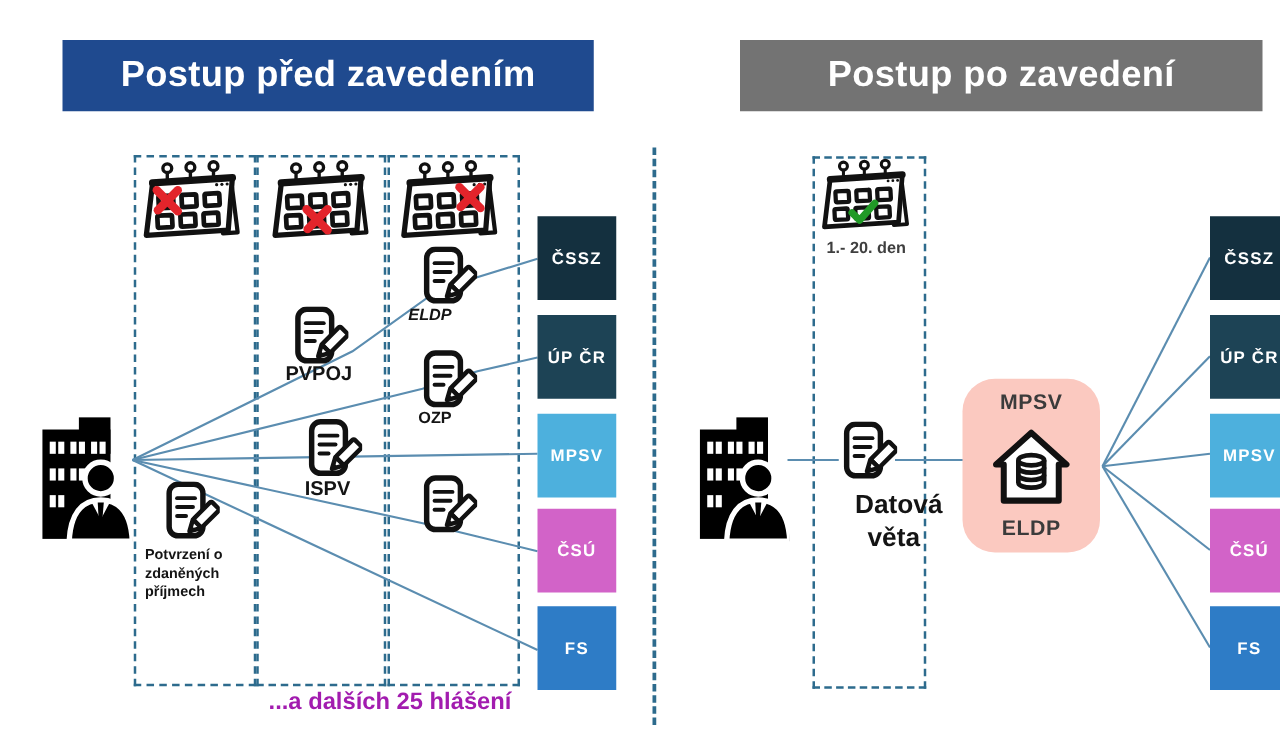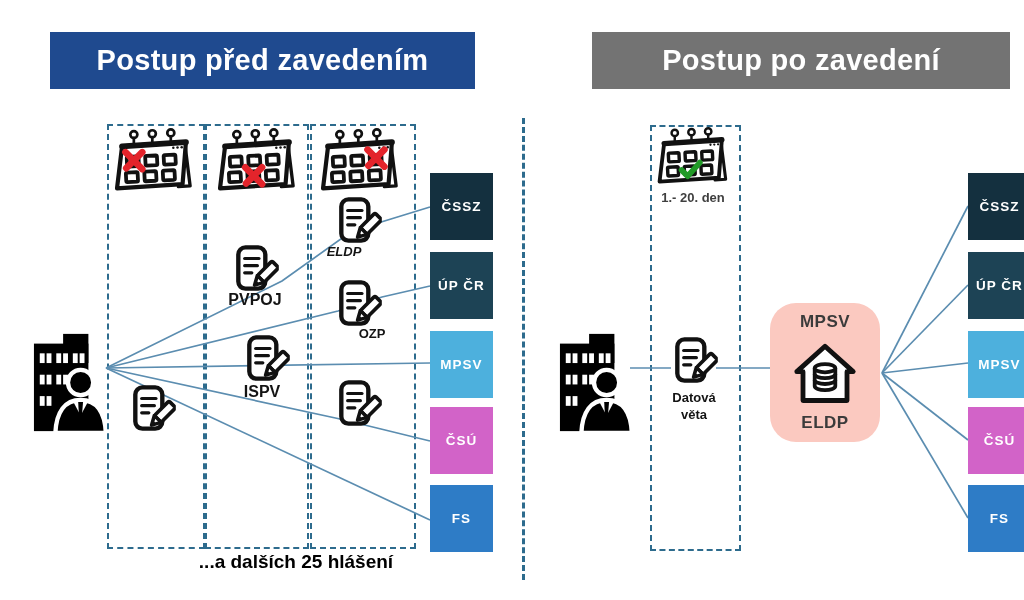--- a/index.html
+++ b/index.html
@@ -13,22 +13,22 @@
   .wires{position:absolute;left:0;top:0;z-index:1;pointer-events:none;}
   .icon{position:absolute;z-index:2;}
   .lbl{position:absolute;z-index:2;font-weight:700;color:#141414;line-height:1.3;}
   .ctr{text-align:center;}
   .agency{position:absolute;z-index:2;display:flex;align-items:center;justify-content:center;
           color:#fff;font-weight:700;font-size:13.5px;letter-spacing:1px;text-align:center;}
   .hub{position:absolute;left:770px;top:303px;width:110px;height:139px;border-radius:26px;
        z-index:2;display:flex;flex-direction:column;align-items:center;
        justify-content:space-between;padding:9px 0;box-sizing:border-box;}
   .hub-txt{font-size:17px;font-weight:600;color:#3b3b3b;letter-spacing:.5px;}
-  .footnote{position:absolute;left:144px;top:551px;width:304px;text-align:center;
-            font-size:19px;font-weight:700;color:#000000;z-index:2;}
+  .footnote{position:absolute;left:160px;top:551px;width:304px;text-align:center;
+            font-size:19px;font-weight:700;color:#a21caf;z-index:2;}
   .deadline{position:absolute;left:648px;top:190px;width:90px;text-align:center;
             font-size:13px;font-weight:600;color:#3f3f3f;z-index:2;}
 </style>
 </head>
 <body>
 
 <div class="stage">
 
   <svg width="0" height="0" style="position:absolute" aria-hidden="true">
     <defs>
@@ -164,49 +164,50 @@
   <svg class="icon" style="left:28px;top:330px;" width="78" height="105" viewBox="0 0 80 108">
       <use href="#sym-emp" width="80" height="108"></use>
     </svg>
   <svg class="icon" style="left:554px;top:330px;" width="78" height="105" viewBox="0 0 80 108">
       <use href="#sym-emp" width="80" height="108"></use>
     </svg>
 
   <svg class="icon" style="left:128px;top:385px;" width="48" height="54" viewBox="0 0 60 68">
       <use href="#sym-doc" width="60" height="68"></use>
     </svg>
+  <div class="lbl" style="left:116px;top:437px;width:84px;font-size:11.5px;">Potvrzení o zdaněných příjmech</div>
 
   <svg class="icon" style="left:231px;top:245px;" width="48" height="54" viewBox="0 0 60 68">
       <use href="#sym-doc" width="60" height="68"></use>
     </svg>
   <div class="lbl ctr" style="left:215px;top:290px;width:80px;font-size:16px;">PVPOJ</div>
 
   <svg class="icon" style="left:242px;top:335px;" width="48" height="54" viewBox="0 0 60 68">
       <use href="#sym-doc" width="60" height="68"></use>
     </svg>
   <div class="lbl ctr" style="left:222px;top:382px;width:80px;font-size:16px;">ISPV</div>
 
   <svg class="icon" style="left:334px;top:197px;" width="48" height="54" viewBox="0 0 60 68">
       <use href="#sym-doc" width="60" height="68"></use>
     </svg>
   <div class="lbl ctr" style="left:304px;top:244px;width:80px;font-size:13px;font-style:italic;">ELDP</div>
 
   <svg class="icon" style="left:334px;top:280px;" width="48" height="54" viewBox="0 0 60 68">
       <use href="#sym-doc" width="60" height="68"></use>
     </svg>
-  <div class="lbl ctr" style="left:332px;top:326px;width:80px;font-size:13px;">OZP</div>
+  <div class="lbl ctr" style="left:308px;top:326px;width:80px;font-size:13px;">OZP</div>
 
   <svg class="icon" style="left:334px;top:380px;" width="48" height="54" viewBox="0 0 60 68">
       <use href="#sym-doc" width="60" height="68"></use>
     </svg>
 
   <svg class="icon" style="left:670px;top:337px;" width="48" height="54" viewBox="0 0 60 68">
       <use href="#sym-doc" width="60" height="68"></use>
     </svg>
-  <div class="lbl ctr" style="left:663px;top:390px;width:62px;font-size:13px;">Datová věta</div>
+  <div class="lbl ctr" style="left:684px;top:390px;width:62px;font-size:21px;">Datová věta</div>
 
   <div class="hub" style="background-color: rgb(251, 201, 192);">
     <div class="hub-txt">MPSV</div>
     <svg width="74" height="66" viewBox="0 0 100 96">
         <use href="#sym-house" width="100" height="96"></use>
       </svg>
     <div class="hub-txt">ELDP</div>
   </div>
 
   <div class="agency" style="left: 430px; top: 173px; width: 63px; height: 67px; background-color: rgb(20, 48, 63);">ČSSZ</div>

